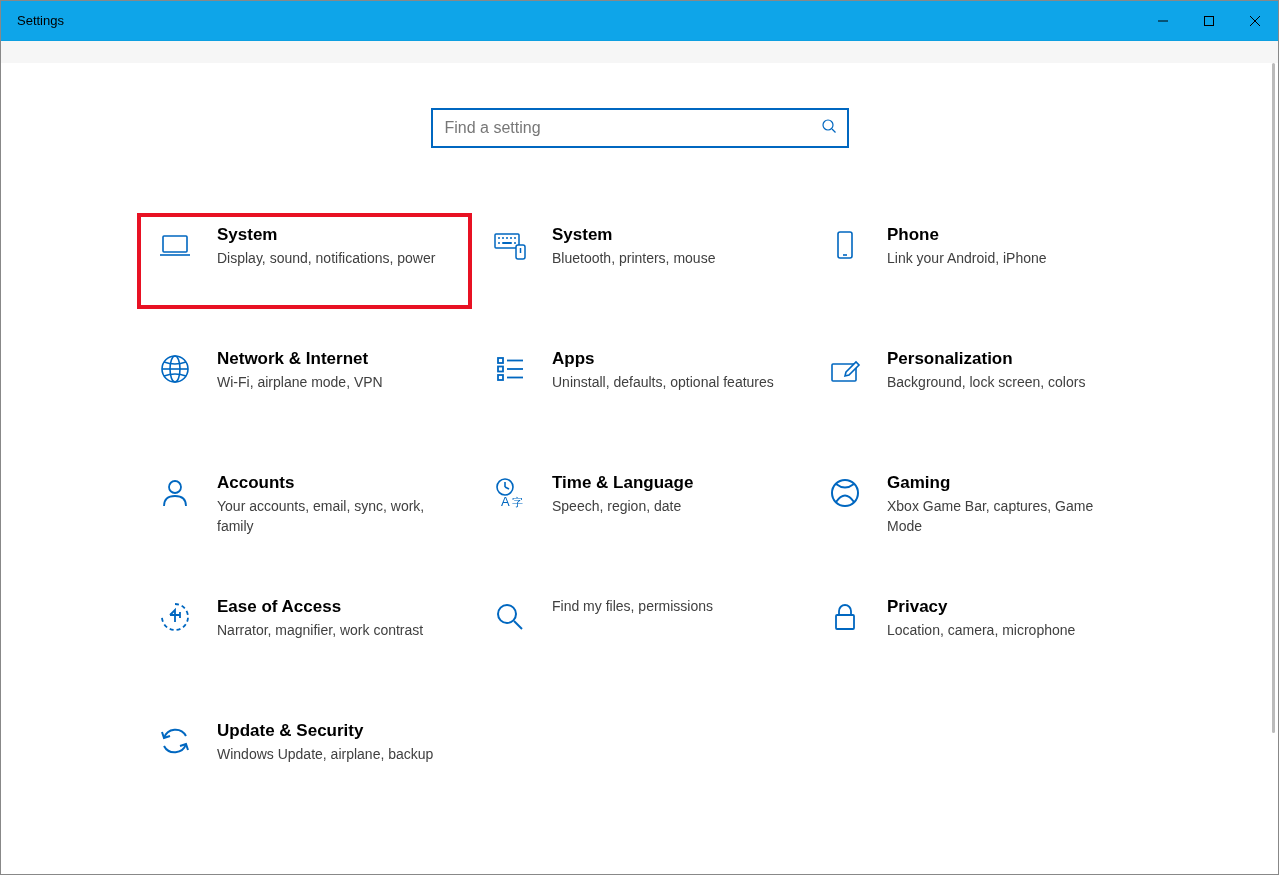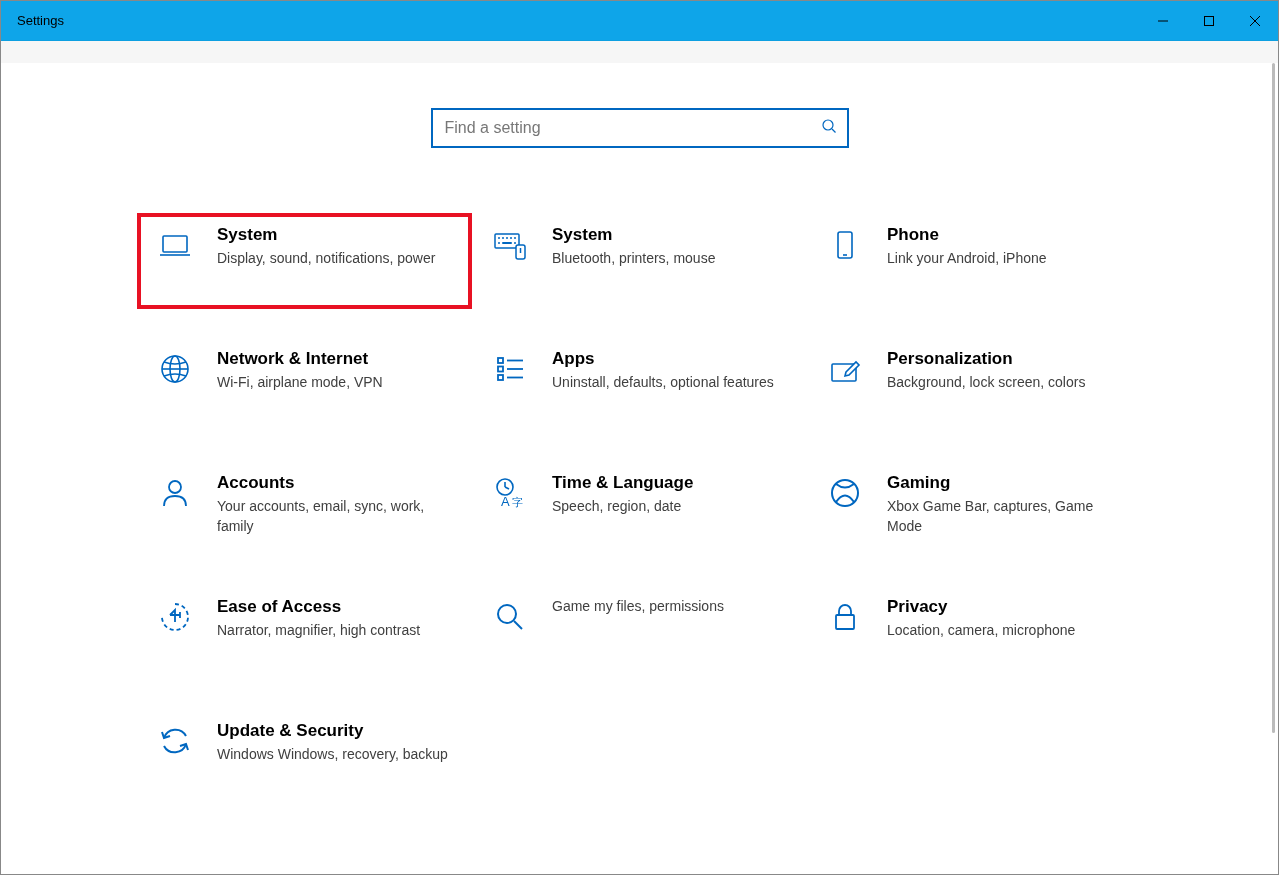--- a/index.html
+++ b/index.html
@@ -315,33 +315,33 @@
 
     <div class="category">
       <span class="cat-icon">
         <svg viewBox="0 0 34 34" fill="none" stroke="currentColor" stroke-width="1.8">
             <path d="M17 4 A13 13 0 1 1 4 17" stroke-dasharray="4 3"></path>
             <path d="M12 15 L17 10 L17 22 M12 15 L22 15 M22 12 L22 18"></path>
           </svg>
       </span>
       <div class="cat-text">
         <div class="cat-title">Ease of Access</div>
-        <div class="cat-desc">Narrator, magnifier, high contrast</div>
+        <div class="cat-desc">Narrator, magnifier, work contrast</div>
       </div>
     </div>
 
     <div class="category">
       <span class="cat-icon">
         <svg viewBox="0 0 34 34" fill="none" stroke="currentColor" stroke-width="2">
             <circle cx="14" cy="14" r="9"></circle>
             <line x1="21" y1="21" x2="29" y2="29"></line>
           </svg>
       </span>
       <div class="cat-text">
-        <div class="cat-desc">Game my files, permissions</div>
+        <div class="cat-desc">Find my files, permissions</div>
       </div>
     </div>
 
     <div class="category">
       <span class="cat-icon">
         <svg viewBox="0 0 34 34" fill="none" stroke="currentColor" stroke-width="1.8">
             <rect x="8" y="15" width="18" height="14" rx="1"></rect>
             <path d="M11 15 L11 11 A6 6 0 0 1 23 11 L23 15"></path>
           </svg>
       </span>
@@ -355,21 +355,21 @@
       <span class="cat-icon">
         <svg viewBox="0 0 34 34" fill="none" stroke="currentColor" stroke-width="2">
             <path d="M28 12 A12 12 0 0 0 6 14"></path>
             <polyline points="4,8 6,14 12,12"></polyline>
             <path d="M6 22 A12 12 0 0 0 28 20"></path>
             <polyline points="30,26 28,20 22,22"></polyline>
           </svg>
       </span>
       <div class="cat-text">
         <div class="cat-title">Update &amp; Security</div>
-        <div class="cat-desc">Windows Windows, recovery, backup</div>
+        <div class="cat-desc">Windows Update, airplane, backup</div>
       </div>
     </div>
 
   </div>
 </div>
 
 <div class="scrollbar-track">
   <div class="scrollbar-thumb"></div>
 </div>
 

